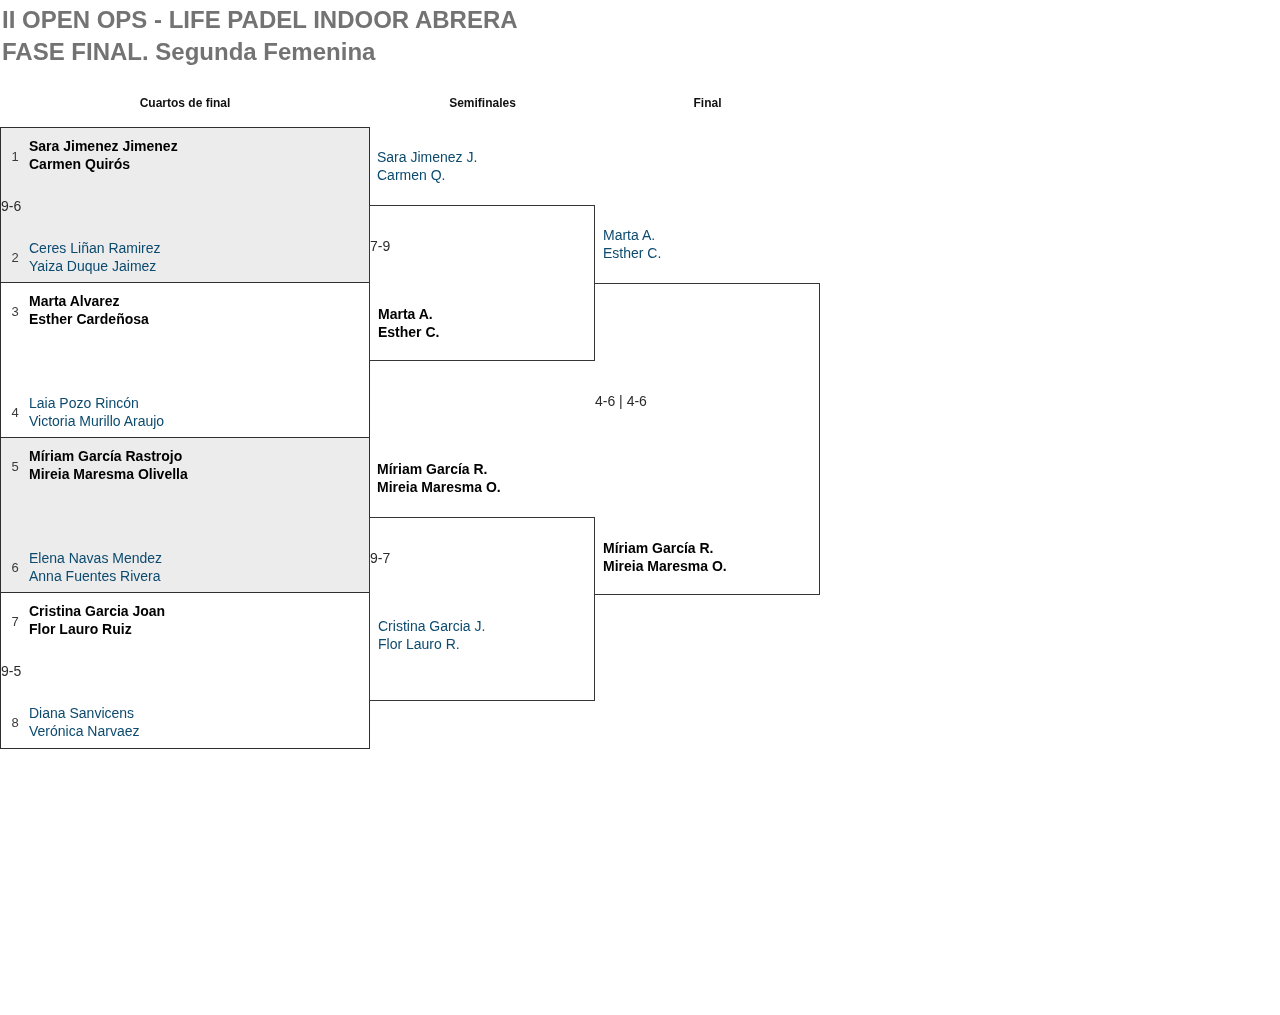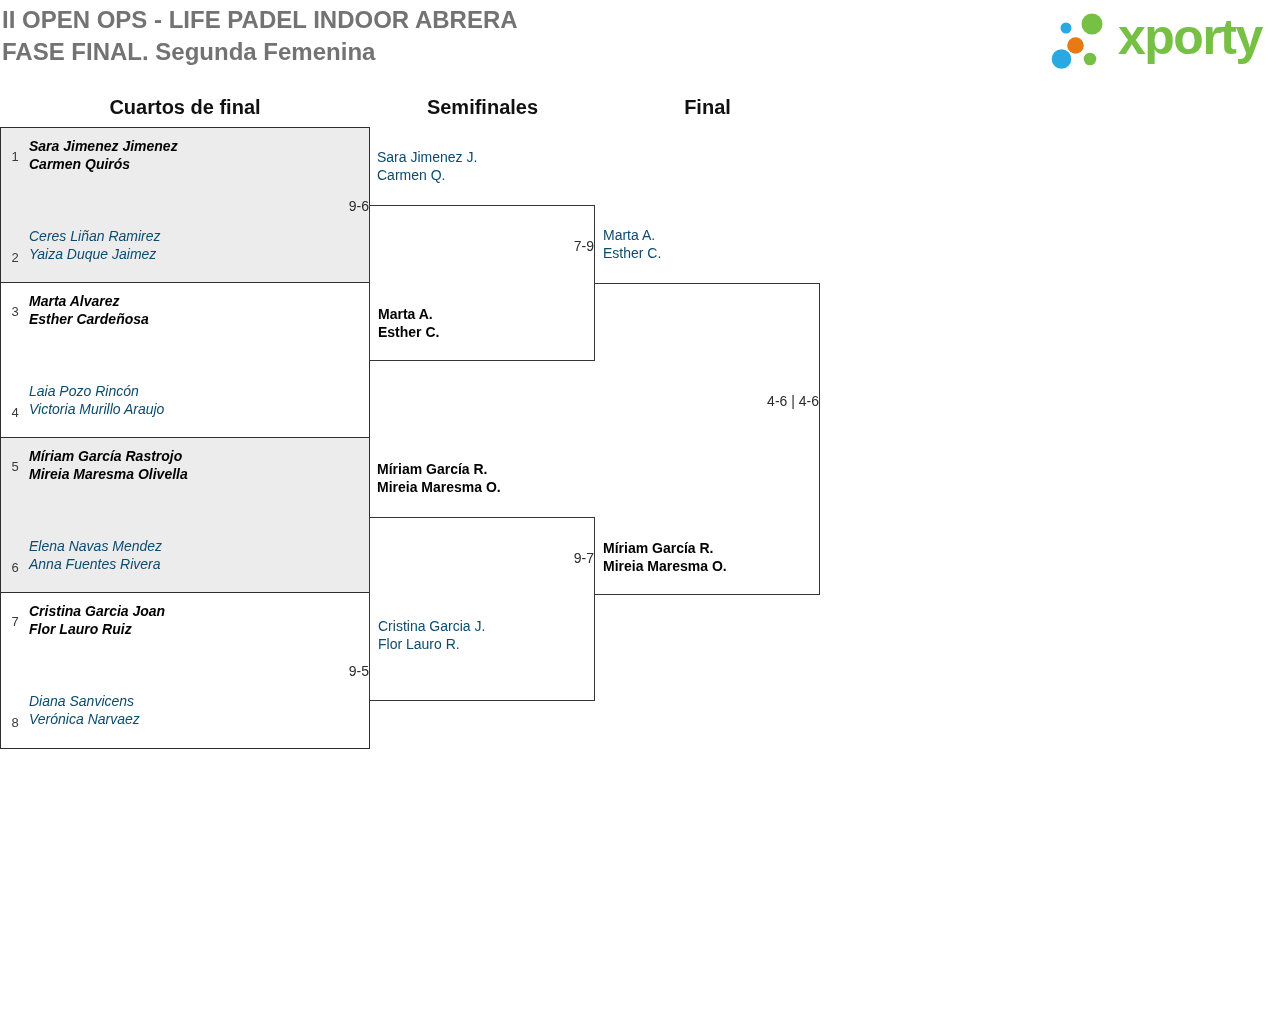--- a/index.html
+++ b/index.html
@@ -26,21 +26,21 @@
     cursor: pointer;
   }
   .logo-text {
     font-size: 50px; font-weight: 700; letter-spacing: -1.5px;
     color: #76c043; line-height: 1; padding-bottom: 4px;
   }
 
   
   .round-header {
     position: absolute; top: 96px;
-    font-size: 20px; font-weight: 700; color: #111;
+    font-size: 12px; font-weight: 700; color: #111;
     text-align: center;
   }
   .rh-qf    { left: 0;     width: 370px; }
   .rh-sf    { left: 370px; width: 225px; }
   .rh-final { left: 595px; width: 225px; }
 
   
   .qf-block {
     position: absolute; left: 0; top: 127px;
     width: 370px; height: 622px;
@@ -58,26 +58,26 @@
   .seed {
     position: absolute; left: 4px; width: 20px; height: 36px;
     display: flex; align-items: center; justify-content: center;
     font-size: 13px; color: #3a3a3a;
   }
   .seed.s-top    { top: 10px; }
   .seed.s-bottom { top: 111px; }
 
   .team { font-size: 14px; line-height: 18px; color: #0c4a6e; font-weight: 400; }
   .team.bold { color: #000; font-weight: 700; }
-  .qf-match .team { position: absolute; left: 28px; font-style: italic; }
+  .qf-match .team { position: absolute; left: 28px; }
   .qf-match .team.t-top    { top: 9px; }
-  .qf-match .team.t-bottom { top: 99px; }
+  .qf-match .team.t-bottom { top: 111px; }
 
   .score {
-    position: absolute; left: 0; right: 0; text-align: right;
+    position: absolute; left: 0; right: 0; text-align: left;
     font-size: 14px; color: #2b2b2b;
   }
   .qf-match .score { top: 70px; }
 
   
   .match-box {
     position: absolute; box-sizing: border-box;
     border: 1px solid #363636; background: transparent;
   }
   .sf-box-1   { left: 369px; top: 205px; width: 226px; height: 156px; }
@@ -99,30 +99,20 @@
 </head>
 <body>
 
 <div class="page">
 
   <div class="title">
     <div>II OPEN OPS - LIFE PADEL INDOOR ABRERA</div>
     <div>FASE FINAL. Segunda Femenina</div>
   </div>
 
-  <div class="logo">
-    <svg width="62" height="64" viewBox="0 0 62 64" aria-hidden="true">
-      <circle cx="18" cy="21" r="5.5" fill="#29a9e1"></circle>
-      <circle cx="44" cy="17" r="10.5" fill="#76c043"></circle>
-      <circle cx="27.5" cy="38.5" r="8.3" fill="#e87913"></circle>
-      <circle cx="13.5" cy="52" r="9.8" fill="#29a9e1"></circle>
-      <circle cx="42" cy="52" r="6.3" fill="#76c043"></circle>
-    </svg>
-    <span class="logo-text">xporty</span>
-  </div>
 
   <div class="round-header rh-qf">Cuartos de final</div>
   <div class="round-header rh-sf">Semifinales</div>
   <div class="round-header rh-final">Final</div>
 
   <div class="qf-block">
 
     <div class="qf-match m1 shade sep">
       <div class="seed s-top">1</div>
       <div class="team t-top bold">

